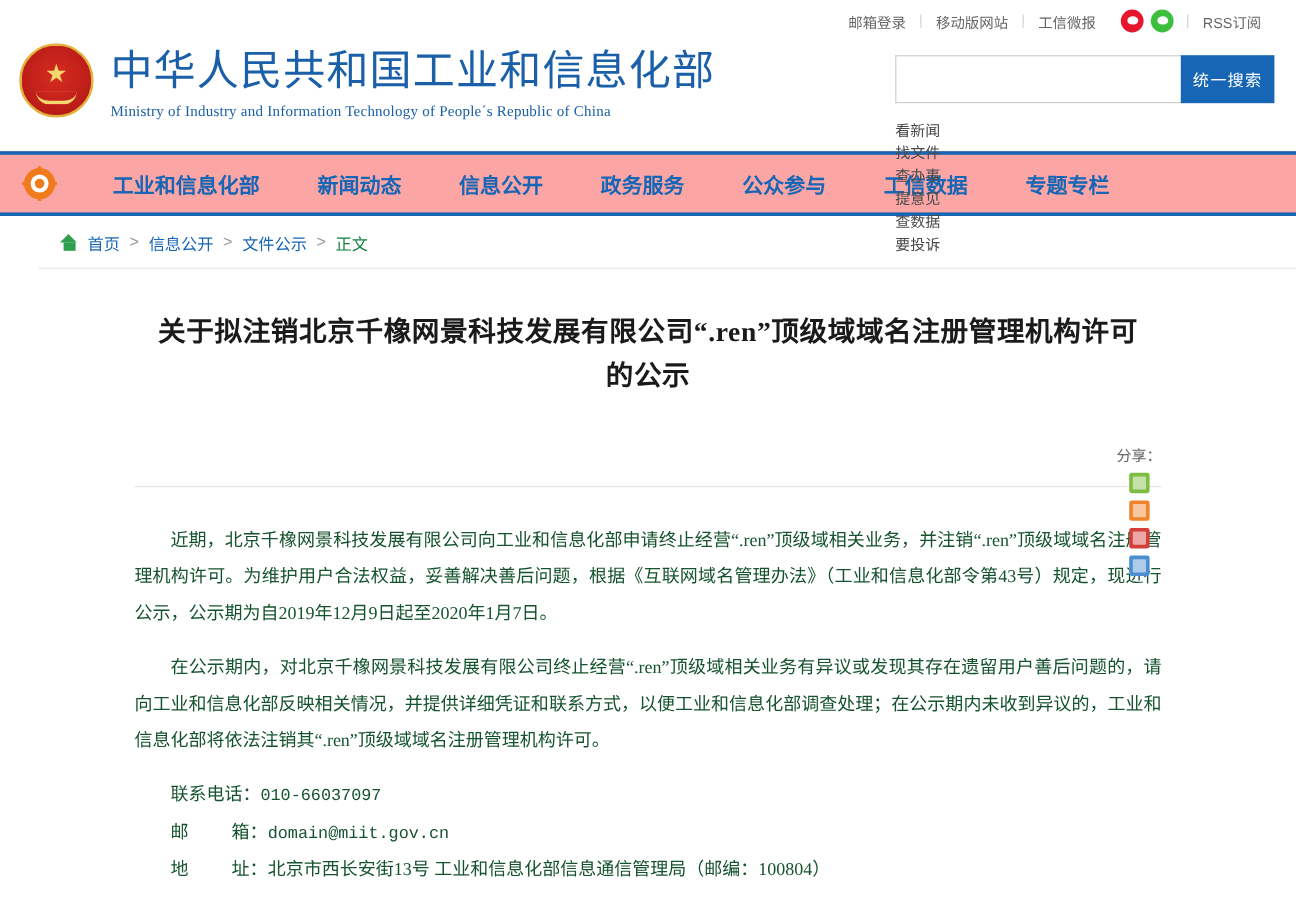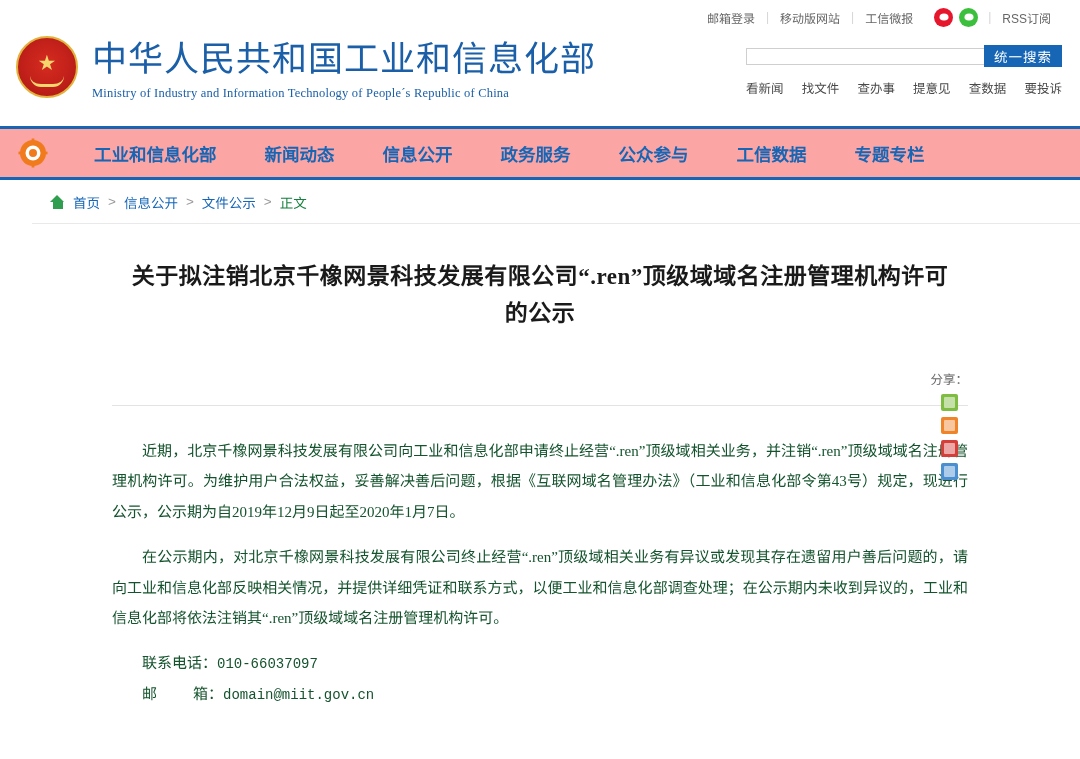--- a/index.html
+++ b/index.html
@@ -105,21 +105,21 @@
     letter-spacing: .2px;
   }
 
   
   .search-zone {
     position: absolute;
     right: 18px;
     top: 12px;
     width: 316px;
   }
-  .search-row { display: flex; height: 20px; align-items: center; }
+  .search-row { display: flex; height: 40px; }
   .search-input {
     flex: 1;
     border: 1px solid #cfcfcf;
     border-right: none;
     outline: none;
     padding: 0 8px;
     font-size: 13px;
     color: #333;
     background: #fff;
   }
@@ -131,20 +131,21 @@
     font-size: 13.5px;
     letter-spacing: 1px;
     cursor: pointer;
     font-family: "Liberation Sans", sans-serif;
   }
   .quick-links {
     margin-top: 12px;
     display: flex;
     justify-content: space-between;
     font-size: 12.5px;
+    flex-direction: column;
   }
   .quick-links a { color: #4a4a4a; text-decoration: none; }
 
   
   .nav {
     height: 54px;
     border-top: 3px solid #1666b5;
     border-bottom: 3px solid #1666b5;
     display: flex;
     align-items: center;
@@ -357,15 +358,18 @@
     <p>近期，北京千橡网景科技发展有限公司向工业和信息化部申请终止经营“.ren”顶级域相关业务，并注销“.ren”顶级域域名注册管理机构许可。为维护用户合法权益，妥善解决善后问题，根据《互联网域名管理办法》（工业和信息化部令第43号）规定，现进行公示，公示期为自2019年12月9日起至2020年1月7日。</p>
     <p>在公示期内，对北京千橡网景科技发展有限公司终止经营“.ren”顶级域相关业务有异议或发现其存在遗留用户善后问题的，请向工业和信息化部反映相关情况，并提供详细凭证和联系方式，以便工业和信息化部调查处理；在公示期内未收到异议的，工业和信息化部将依法注销其“.ren”顶级域域名注册管理机构许可。</p>
 
     <div class="contact">
       <p>
         <span>联系电话：</span><span class="mono">010-66037097</span>
       </p>
       <p>
         <span class="lbl-spaced">邮</span><span>箱：</span><span class="mono">domain@miit.gov.cn</span>
       </p>
+      <p>
+        <span class="lbl-spaced">地</span><span>址：</span><span>北京市西长安街13号 工业和信息化部信息通信管理局（邮编：100804）</span>
+      </p>
     </div>
   </div>
 </div>
 
 </body></html>

